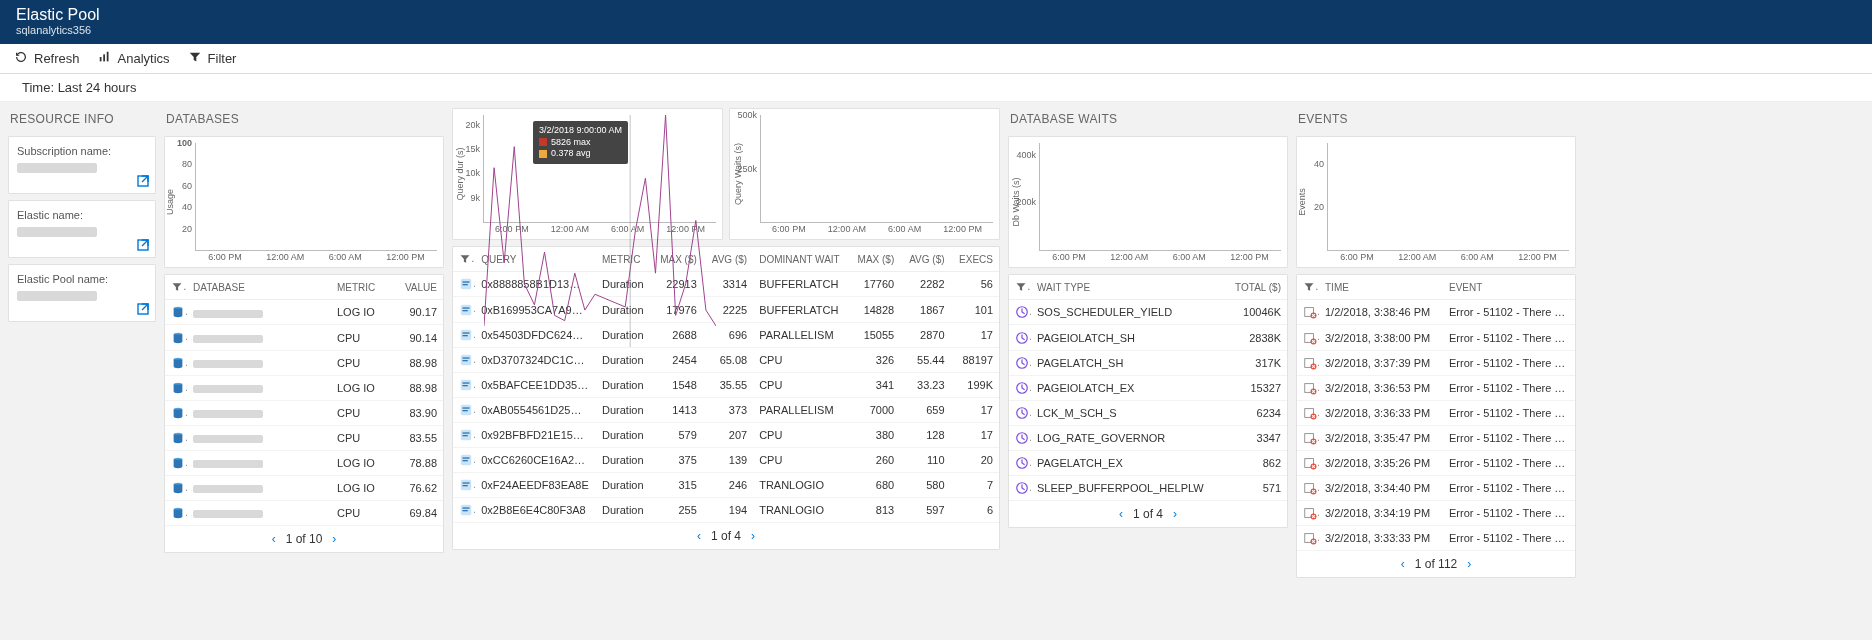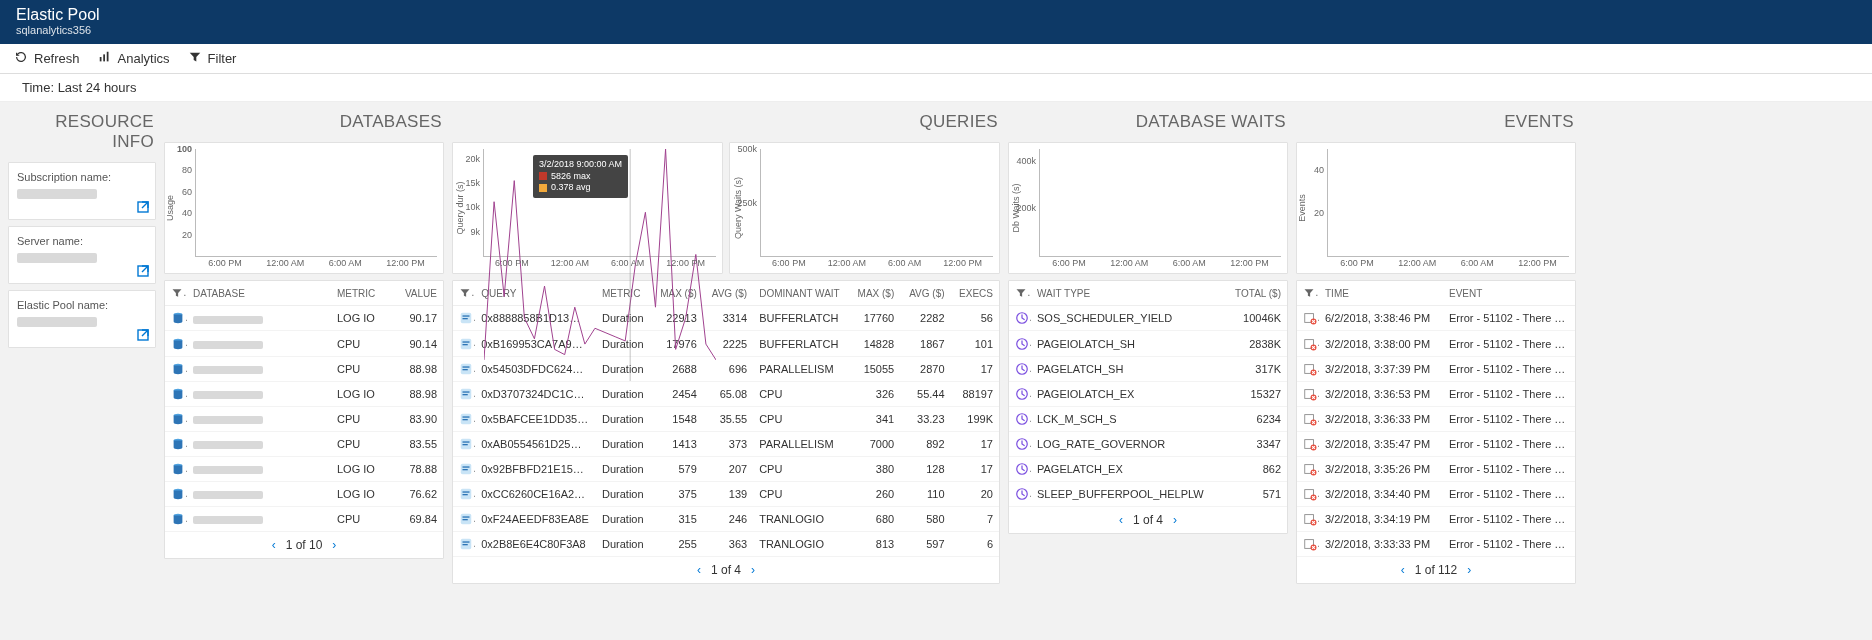--- a/index.html
+++ b/index.html
@@ -40,25 +40,24 @@
     padding: 6px 8px;
     align-items: flex-start;
   }
   .col { display: flex; flex-direction: column; gap: 6px; }
   .col.resource { width: 148px; }
   .col.db { width: 280px; }
   .col.queries { width: 548px; }
   .col.waits { width: 280px; }
   .col.events { width: 280px; }
   .section-label {
-    font-size: 17px;
+    font-size: 12px;
     color: #666;
     letter-spacing: .3px;
     padding: 4px 2px;
-    text-align: right;
   }
   .card {
     background: #fff;
     border: 1px solid #e1e1e1;
     border-radius: 1px;
   }
   .info-card {
     padding: 8px 8px 10px;
     position: relative;
     min-height: 58px;
@@ -170,21 +169,21 @@
     <div class="section-label">RESOURCE INFO</div>
     <div class="card info-card">
       <div class="lbl">Subscription name:</div>
       <div class="placeholder"></div>
       <span class="corner"><svg viewBox="0 0 16 16" fill="none" stroke="#0078d4" stroke-width="1.4">
             <rect x="3" y="3" width="10" height="10"></rect>
             <path d="M7 3h6v6M13 3 7 9"></path>
           </svg></span>
     </div>
     <div class="card info-card">
-      <div class="lbl">Server name:</div>
+      <div class="lbl">Elastic name:</div>
       <div class="placeholder"></div>
       <span class="corner"><svg viewBox="0 0 16 16" fill="none" stroke="#0078d4" stroke-width="1.4">
             <rect x="3" y="3" width="10" height="10"></rect>
             <path d="M7 3h6v6M13 3 7 9"></path>
           </svg></span>
     </div>
     <div class="card info-card">
       <div class="lbl">Elastic Pool name:</div>
       <div class="placeholder"></div>
       <span class="corner"><svg viewBox="0 0 16 16" fill="none" stroke="#0078d4" stroke-width="1.4">
@@ -514,21 +513,20 @@
       </table>
       <div class="pager">
         <span class="nav">‹</span>
         <span class="pg">1 of 10</span>
         <span class="nav">›</span>
       </div>
     </div>
   </div>
 
   <div class="col queries">
-    <div class="section-label">QUERIES</div>
     <div class="twin">
       <div class="card chart-card">
         <div class="ylabel">Query dur (s)</div>
         <div class="chart-area">
           <div class="yticks">
               <span style="top: 77.2727%;">9k</span>
               <span style="top: 54.5455%;">10k</span>
               <span style="top: 31.8182%;">15k</span>
               <span style="top: 9.09091%;">20k</span>
             </div>
@@ -876,21 +874,21 @@
                   <rect x="2" y="2" width="12" height="12" rx="2" fill="#c9e4f6"></rect>
                   <rect x="4" y="5" width="8" height="1.5" fill="#2e75b6"></rect>
                   <rect x="4" y="8" width="6" height="1.5" fill="#2e75b6"></rect>
                 </svg></td>
     <td>0xAB0554561D25…</td>
     <td>Duration</td>
     <td class="num">1413</td>
     <td class="num">373</td>
     <td>PARALLELISM</td>
     <td class="num">7000</td>
-    <td class="num">892</td>
+    <td class="num">659</td>
     <td class="num">17</td>
             </tr>
             <tr>
               <td><svg class="rowicon" viewBox="0 0 16 16">
                   <rect x="2" y="2" width="12" height="12" rx="2" fill="#c9e4f6"></rect>
                   <rect x="4" y="5" width="8" height="1.5" fill="#2e75b6"></rect>
                   <rect x="4" y="8" width="6" height="1.5" fill="#2e75b6"></rect>
                 </svg></td>
     <td>0x92BFBFD21E15…</td>
     <td>Duration</td>
@@ -933,21 +931,21 @@
             </tr>
             <tr>
               <td><svg class="rowicon" viewBox="0 0 16 16">
                   <rect x="2" y="2" width="12" height="12" rx="2" fill="#c9e4f6"></rect>
                   <rect x="4" y="5" width="8" height="1.5" fill="#2e75b6"></rect>
                   <rect x="4" y="8" width="6" height="1.5" fill="#2e75b6"></rect>
                 </svg></td>
     <td>0x2B8E6E4C80F3A8</td>
     <td>Duration</td>
     <td class="num">255</td>
-    <td class="num">363</td>
+    <td class="num">194</td>
     <td>TRANLOGIO</td>
     <td class="num">813</td>
     <td class="num">597</td>
     <td class="num">6</td>
             </tr>
           </tbody>
       </table>
       <div class="pager">
         <span class="nav">‹</span>
         <span class="pg">1 of 4</span>
@@ -1381,21 +1379,21 @@
           <th>EVENT</th>
         </tr>
           </thead>
         <tbody id="e-tbody">
             <tr>
               <td><svg class="rowicon" viewBox="0 0 16 16">
                   <rect x="2" y="3" width="10" height="10" fill="#fff" stroke="#888"></rect>
                   <circle cx="12" cy="12" r="3.4" fill="#e74c3c"></circle>
                   <path d="M10.4 10.4l3.2 3.2M13.6 10.4l-3.2 3.2" stroke="#fff" stroke-width="1.2"></path>
                 </svg></td>
-    <td>6/2/2018, 3:38:46 PM</td>
+    <td>1/2/2018, 3:38:46 PM</td>
     <td>Error - 51102 - There are n…</td>
             </tr>
             <tr>
               <td><svg class="rowicon" viewBox="0 0 16 16">
                   <rect x="2" y="3" width="10" height="10" fill="#fff" stroke="#888"></rect>
                   <circle cx="12" cy="12" r="3.4" fill="#e74c3c"></circle>
                   <path d="M10.4 10.4l3.2 3.2M13.6 10.4l-3.2 3.2" stroke="#fff" stroke-width="1.2"></path>
                 </svg></td>
     <td>3/2/2018, 3:38:00 PM</td>
     <td>Error - 51102 - There are n…</td>

